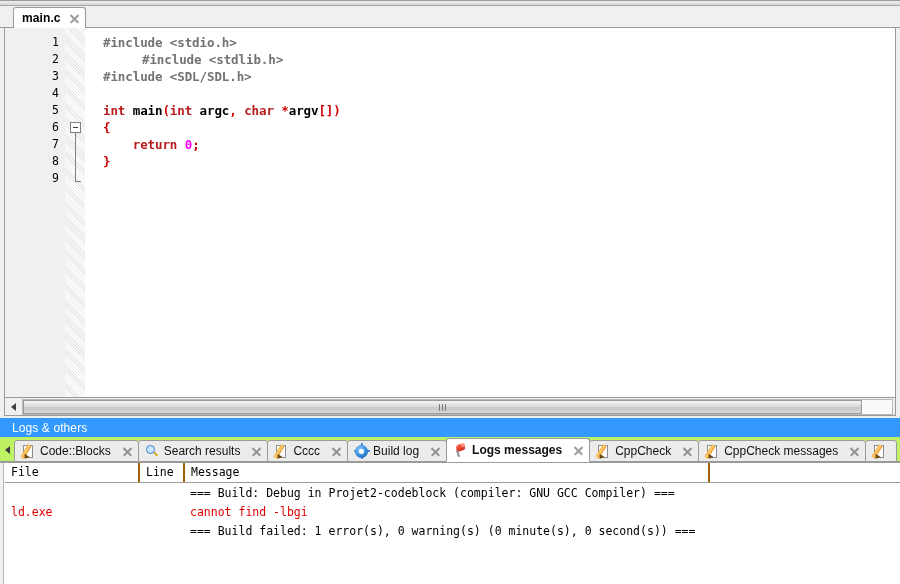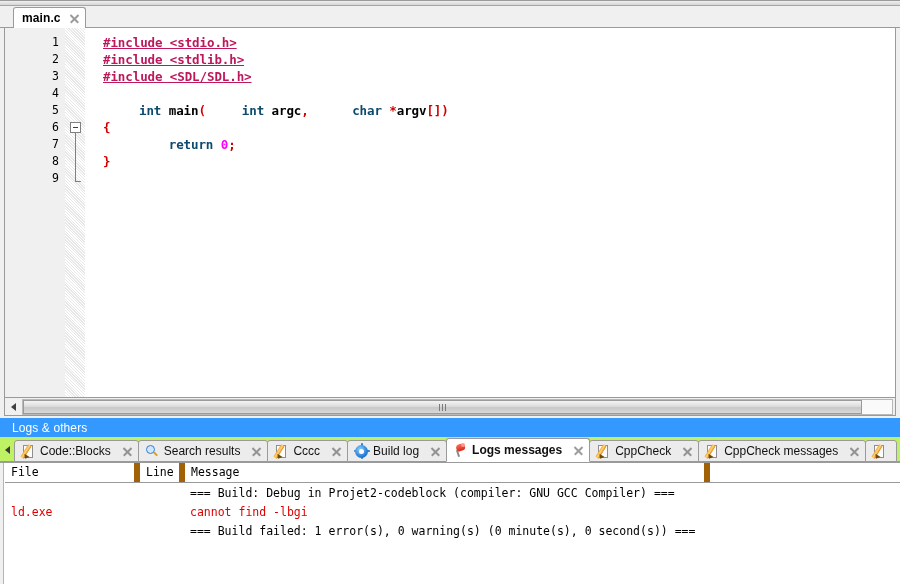--- a/index.html
+++ b/index.html
@@ -149,22 +149,22 @@
     position: absolute;
     left: 18px;
     height: 17px;
     line-height: 17px;
     white-space: pre;
     font-family: "DejaVu Sans Mono", monospace;
     font-size: 12.5px;
     font-weight: bold;
     letter-spacing: -0.1px;
   }
-  .t-pre  { color: #be185d; text-decoration: underline; }   
-  .t-kw   { color: #0c4a6e; margin-left: 36px; }   
+  .t-pre  { color: #737373; }   
+  .t-kw   { color: #b91c1c; }   
   .t-id   { color: #000000; }
   .t-op   { color: #d00000; }   
   .t-num  { color: #ff00ff; }   
 
   
   .fold-box {
     position: absolute;
     width: 11px; height: 11px;
     background: #ffffff;
     border: 1px solid #808080;
@@ -463,21 +463,21 @@
   }
   .gh-cell {
     position: absolute;
     top: 0; height: 19px;
     line-height: 19px;
     font-family: "DejaVu Sans Mono", monospace;
     font-size: 11.5px;
     color: #000000;
     padding-left: 6px;
     box-sizing: border-box;
-    border-right: 6px solid #a16207;
+    border-right: 2px solid #a16207;
   }
   .grid-body {
     position: absolute;
     left: 5px; top: 21px;
     right: 0; bottom: 0;
     background: #ffffff;
   }
   .grow {
     position: absolute;
     left: 0; right: 0;
@@ -540,21 +540,21 @@
           <div class="lnum" style="top: 125px;">8</div>
           <div class="lnum" style="top: 142px;">9</div>
         </div>
       <div class="fold-col" id="foldcol">
           <div class="fold-box" style="left: 5px; top: 94px;"></div>
           <div class="fold-line" style="left: 10px; top: 105px; height: 48px;"></div>
           <div class="fold-foot" style="left: 10px; width: 6px; top: 153px;"></div>
         </div>
       <div class="code-col" id="codecol">
           <div class="codeline" style="top: 6px;"><span class="t-pre">#include &lt;stdio.h&gt;</span></div>
-          <div class="codeline" style="top: 23px;"><span class="t-pre">#include &lt;stdlib.h&gt;</span></div>
+          <div class="codeline" style="top: 23px; margin-left: 39px;"><span class="t-pre">#include &lt;stdlib.h&gt;</span></div>
           <div class="codeline" style="top: 40px;"><span class="t-pre">#include &lt;SDL/SDL.h&gt;</span></div>
           <div class="codeline" style="top: 74px;"><span class="t-kw">int</span><span class="t-id"> main</span><span class="t-op">(</span><span class="t-kw">int</span><span class="t-id"> argc</span><span class="t-op">,</span><span class="t-id"> </span><span class="t-kw">char</span><span class="t-id"> </span><span class="t-op">*</span><span class="t-id">argv</span><span class="t-op">[])</span></div>
           <div class="codeline" style="top: 91px;"><span class="t-op">{</span></div>
           <div class="codeline" style="top: 108px;"><span class="t-id">    </span><span class="t-kw">return</span><span class="t-id"> </span><span class="t-num">0</span><span class="t-op">;</span></div>
           <div class="codeline" style="top: 125px;"><span class="t-op">}</span></div>
         </div>
     </div>
 
     <div class="hscroll">
       <div class="hs-arrow">

